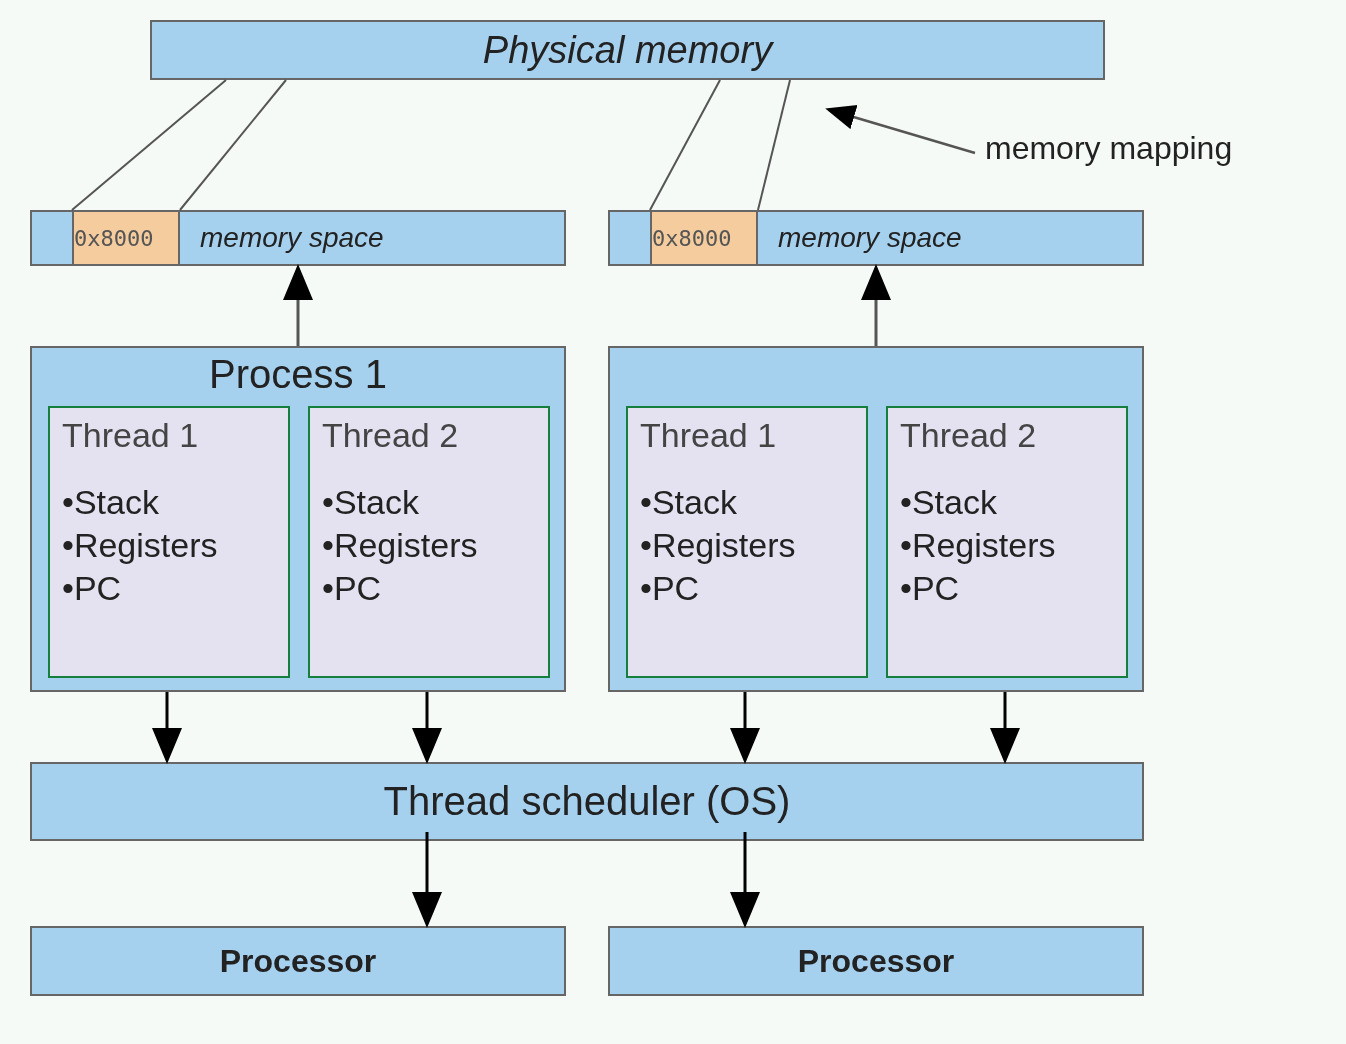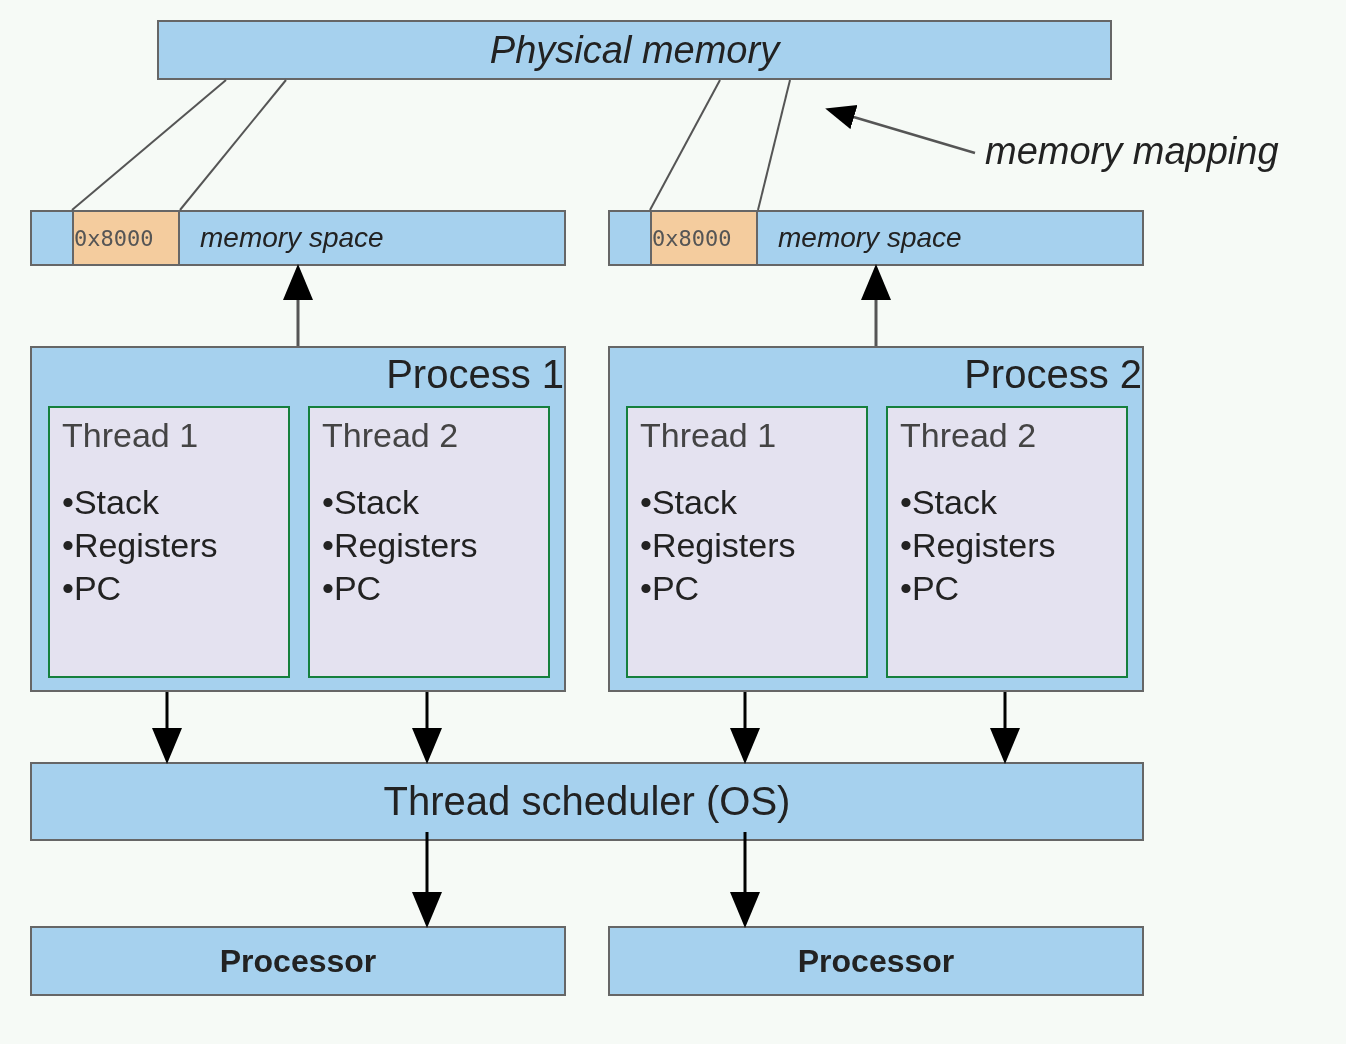--- a/index.html
+++ b/index.html
@@ -43,21 +43,21 @@
     font-size: 38px;
     text-align: center;
   }
   .mem-space-label {
     position: absolute;
     font-style: italic;
     font-size: 28px;
   }
   .proc-title {
     font-size: 40px;
-    text-align: right;
+    text-align: center;
     margin-top: 4px;
   }
   .thread-title {
     font-size: 34px;
     color: #444;
   }
   .thread-item {
     font-size: 34px;
     margin-top: 4px;
   }
@@ -65,36 +65,35 @@
     font-size: 40px;
     text-align: center;
   }
   .proc-label {
     font-size: 32px;
     text-align: right;
     font-weight: bold;
   }
   .annotation {
     position: absolute;
-    font-style: italic;
-    font-size: 38px;
+    font-size: 32px;
   }
   svg.arrows {
     position: absolute;
     left: 0;
     top: 0;
     width: 1346px;
     height: 1044px;
     pointer-events: none;
   }
 </style>
 </head>
 <body>
 
-<div class="box" style="left:150px; top:20px; width:955px; height:60px; display:flex; align-items:center; justify-content:center;margin-left:7px;">
+<div class="box" style="left:150px; top:20px; width:955px; height:60px; display:flex; align-items:center; justify-content:center;">
   <span class="title-italic">Physical memory</span>
 </div>
 
 <div class="annotation" style="left:985px; top:130px;">memory mapping</div>
 
 <div class="box" style="left:30px; top:210px; width:536px; height:56px;">
 </div>
 <div class="addr-box" style="left:72px; top:210px; width:108px; height:56px;">
   <span>0x8000</span>
 </div>
@@ -119,21 +118,20 @@
   <div class="thread-box" style="left:276px; top:58px; width:242px; height:272px;">
     <div class="thread-title">Thread 2</div>
     <div style="height:24px;"></div>
     <div class="thread-item">•<span>Stack</span></div>
     <div class="thread-item">•<span>Registers</span></div>
     <div class="thread-item">•<span>PC</span></div>
   </div>
 </div>
 
 <div class="box" style="left:608px; top:346px; width:536px; height:346px;">
-  <div class="proc-title">Process 2</div>
   <div class="thread-box" style="left:16px; top:58px; width:242px; height:272px;">
     <div class="thread-title">Thread 1</div>
     <div style="height:24px;"></div>
     <div class="thread-item">•<span>Stack</span></div>
     <div class="thread-item">•<span>Registers</span></div>
     <div class="thread-item">•<span>PC</span></div>
   </div>
   <div class="thread-box" style="left:276px; top:58px; width:242px; height:272px;">
     <div class="thread-title">Thread 2</div>
     <div style="height:24px;"></div>

